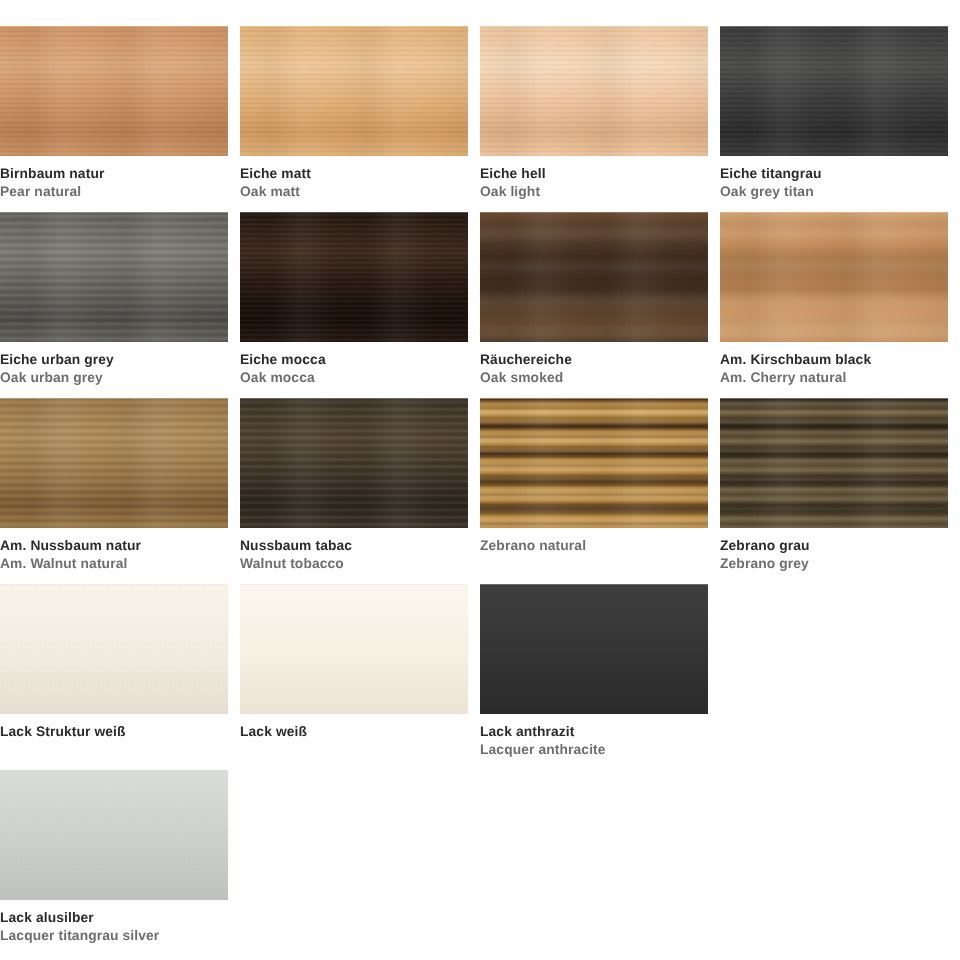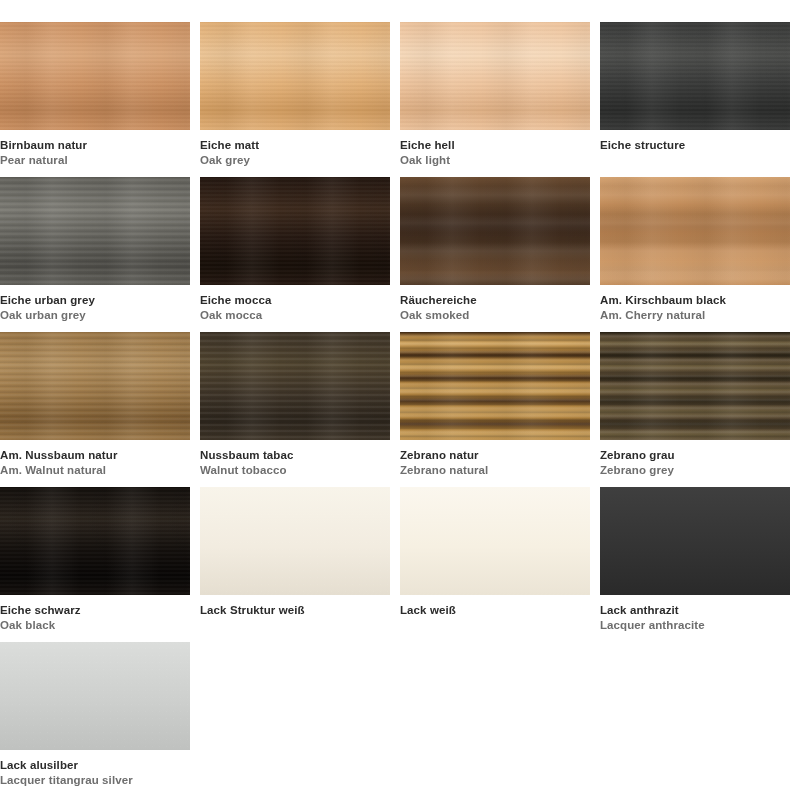--- a/index.html
+++ b/index.html
@@ -151,42 +151,43 @@
         </div>
       </div>
       <div class="swatch-cell">
         <div class="swatch-chip" style="background-color: rgb(226, 176, 119);">
           <div class="grain" style="background: linear-gradient(rgb(226, 176, 119) 0%, rgb(236, 197, 150) 30%, rgb(226, 176, 119) 58%, rgb(207, 154, 94) 82%, rgb(226, 176, 119) 100%);"></div>
           <div class="grain2 fibre-fine"></div>
           <div class="grain3 bands-vert"></div>
         </div>
         <div class="swatch-labels">
           <div class="label-de">Eiche matt</div>
-          <div class="label-en">Oak grey</div>
+          <div class="label-en">Oak matt</div>
         </div>
       </div>
       <div class="swatch-cell">
         <div class="swatch-chip" style="background-color: rgb(238, 196, 157);">
           <div class="grain" style="background: linear-gradient(rgb(238, 196, 157) 0%, rgb(246, 217, 186) 30%, rgb(238, 196, 157) 58%, rgb(221, 174, 131) 82%, rgb(238, 196, 157) 100%);"></div>
           <div class="grain2 fibre-fine"></div>
           <div class="grain3 bands-vert"></div>
         </div>
         <div class="swatch-labels">
           <div class="label-de">Eiche hell</div>
           <div class="label-en">Oak light</div>
         </div>
       </div>
       <div class="swatch-cell">
         <div class="swatch-chip" style="background-color: rgb(57, 58, 57);">
           <div class="grain" style="background: linear-gradient(rgb(57, 58, 57) 0%, rgb(77, 78, 76) 30%, rgb(57, 58, 57) 58%, rgb(42, 43, 42) 82%, rgb(57, 58, 57) 100%);"></div>
           <div class="grain2 fibre-fine"></div>
           <div class="grain3 bands-vert"></div>
         </div>
         <div class="swatch-labels">
-          <div class="label-de">Eiche structure</div>
+          <div class="label-de">Eiche titangrau</div>
+          <div class="label-en">Oak grey titan</div>
         </div>
       </div>
     </div>
     <div class="swatch-row">
       <div class="swatch-cell">
         <div class="swatch-chip" style="background-color: rgb(99, 98, 92);">
           <div class="grain" style="background: linear-gradient(rgb(99, 98, 92) 0%, rgb(123, 122, 115) 30%, rgb(99, 98, 92) 58%, rgb(78, 77, 72) 82%, rgb(99, 98, 92) 100%);"></div>
           <div class="grain2 fibre-med"></div>
           <div class="grain3 bands-vert"></div>
         </div>
@@ -252,49 +253,37 @@
           <div class="label-en">Walnut tobacco</div>
         </div>
       </div>
       <div class="swatch-cell">
         <div class="swatch-chip" style="background-color: rgb(180, 133, 63);">
           <div class="grain" style="background: repeating-linear-gradient(rgb(74, 48, 24) 0px, rgb(180, 133, 63) 5px, rgb(212, 169, 100) 11px, rgb(180, 133, 63) 17px, rgb(74, 48, 24) 23px);"></div>
           <div class="grain2 fibre-strong"></div>
           <div class="grain3 bands-vert"></div>
         </div>
         <div class="swatch-labels">
-          <div class="label-de">Zebrano natur</div>
           <div class="label-en">Zebrano natural</div>
         </div>
       </div>
       <div class="swatch-cell">
         <div class="swatch-chip" style="background-color: rgb(93, 77, 53);">
           <div class="grain" style="background: repeating-linear-gradient(rgb(46, 38, 24) 0px, rgb(93, 77, 53) 5px, rgb(112, 96, 63) 11px, rgb(93, 77, 53) 17px, rgb(46, 38, 24) 23px);"></div>
           <div class="grain2 fibre-strong"></div>
           <div class="grain3 bands-vert"></div>
         </div>
         <div class="swatch-labels">
           <div class="label-de">Zebrano grau</div>
           <div class="label-en">Zebrano grey</div>
         </div>
       </div>
     </div>
     <div class="swatch-row">
       <div class="swatch-cell">
-        <div class="swatch-chip" style="background-color: rgb(19, 15, 12);">
-          <div class="grain" style="background: linear-gradient(rgb(19, 15, 12) 0%, rgb(42, 35, 28) 30%, rgb(19, 15, 12) 58%, rgb(8, 6, 5) 82%, rgb(19, 15, 12) 100%);"></div>
-          <div class="grain2 fibre-fine"></div>
-          <div class="grain3 bands-vert"></div>
-        </div>
-        <div class="swatch-labels">
-          <div class="label-de">Eiche schwarz</div>
-          <div class="label-en">Oak black</div>
-        </div>
-      </div>
-      <div class="swatch-cell">
         <div class="swatch-chip flat-border" style="background-color: rgb(242, 236, 224);">
           <div class="grain" style="background: linear-gradient(rgb(248, 244, 234) 0%, rgb(242, 236, 224) 55%, rgb(229, 222, 208) 100%);"></div>
           <div class="grain2 speckle"></div>
         </div>
         <div class="swatch-labels">
           <div class="label-de">Lack Struktur weiß</div>
         </div>
       </div>
       <div class="swatch-cell">
         <div class="swatch-chip flat-border" style="background-color: rgb(246, 240, 226);">

